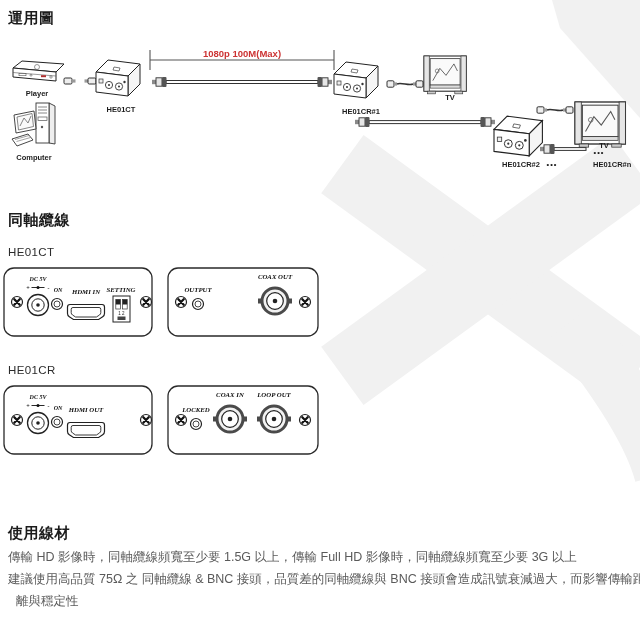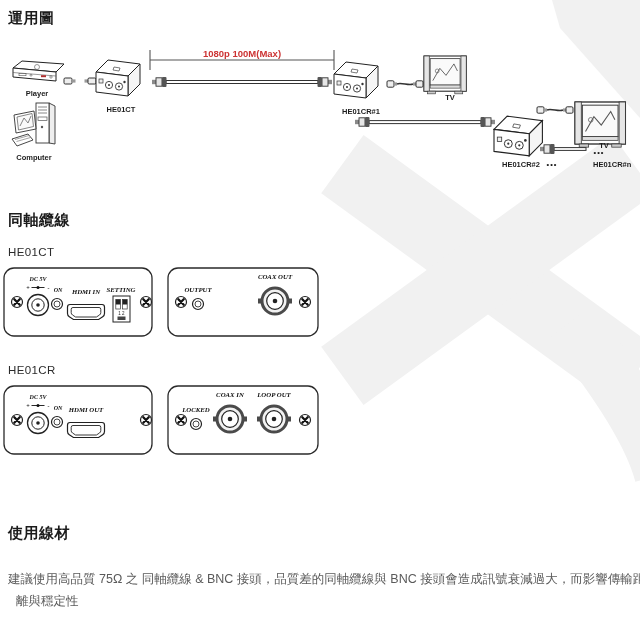--- a/index.html
+++ b/index.html
@@ -258,16 +258,17 @@
       <text class="panel-label" x="274" y="397" text-anchor="middle">LOOP OUT</text>
       <use href="#bncpanel" transform="translate(274,419)"></use>
     </g>
   </svg>
 
   <div class="abs h-title" style="left:8px;top:211px;z-index:2;">同軸纜線</div>
   <div class="abs model-label" style="left:8px;top:246px;z-index:2;">HE01CT</div>
   <div class="abs model-label" style="left:8px;top:364px;z-index:2;">HE01CR</div>
 
   <div class="abs h-title" style="left:8px;top:524px;z-index:2;">使用線材</div>
+  <div class="abs body-line" style="left:8px;top:546px;z-index:2;">傳輸 HD 影像時，同軸纜線頻寬至少要 1.5G 以上，傳輸 Full HD 影像時，同軸纜線頻寬至少要 3G 以上</div>
   <div class="abs body-line" style="left:8px;top:568px;z-index:2;">建議使用高品質 75Ω 之 同軸纜線 &amp; BNC 接頭，品質差的同軸纜線與 BNC 接頭會造成訊號衰減過大，而影響傳輸距</div>
   <div class="abs body-line" style="left:16px;top:590px;z-index:2;">離與穩定性</div>
 
 </div>
 
 </body></html>

